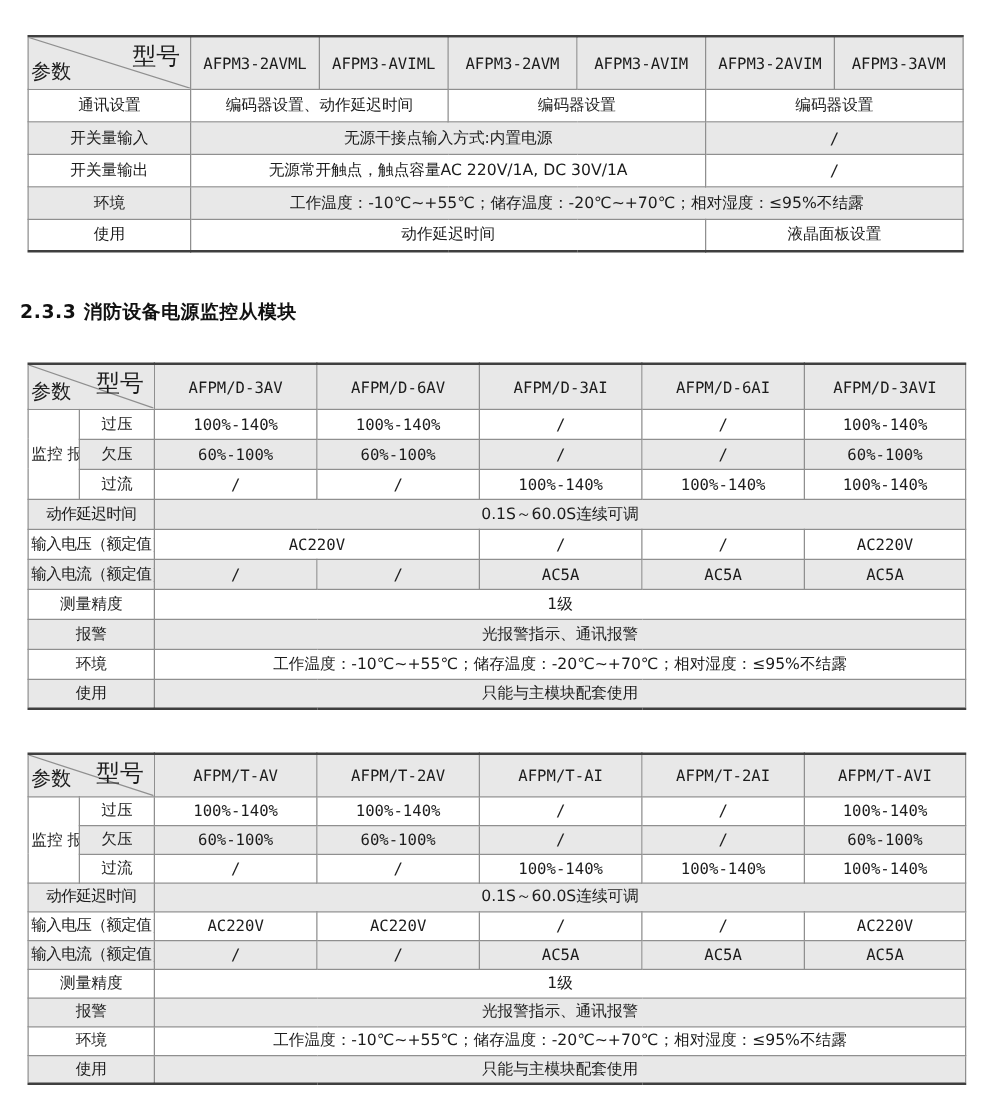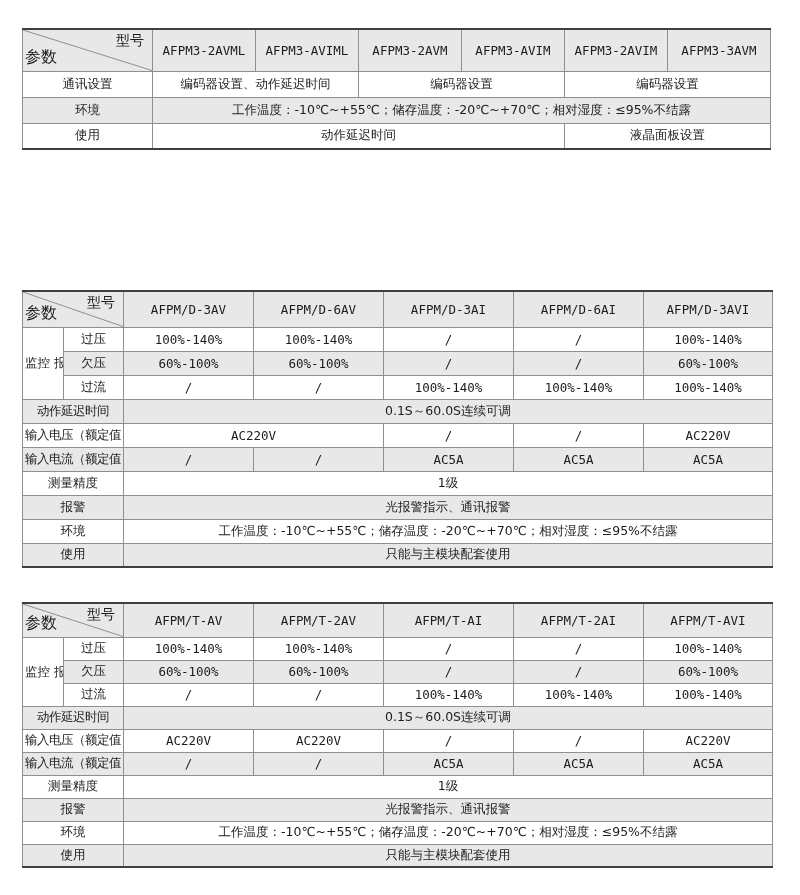--- a/index.html
+++ b/index.html
@@ -19,21 +19,21 @@
   #t1 tr.hdr{height:42px;}
   #t1 tr.w, #t1 tr.g{height:26px;}
   #t2{left:22px;top:290px;width:750px;}
   #t2 tr.hdr{height:36px;}
   #t2 tr.w, #t2 tr.g{height:24px;}
   #t3{left:22px;top:602px;width:750px;}
   #t3 tr.hdr{height:34px;}
   #t3 tr.w, #t3 tr.g{height:23px;}
   td.corner{position:relative;padding:0;}
   .corner svg{position:absolute;left:0;top:0;width:100%;height:100%;display:block;}
-  .corner .tl{position:absolute;top:2px;right:8px;font-size:14px;}
+  .corner .tl{position:absolute;top:2px;right:8px;font-size:19px;}
   .corner .bl{position:absolute;bottom:3px;left:2px;font-size:16px;}
   td.mono{font-family:"DejaVu Sans Mono","Liberation Mono",monospace;font-size:12px;}
   td.lbl{font-size:13px;}
   td.lbl2{font-size:12px;letter-spacing:-0.5px;}
   td.group{background:#ffffff !important;white-space:pre-line;line-height:1.25;font-size:12.5px;}
 </style>
 </head>
 <body>
 
 <div id="page">
@@ -64,31 +64,42 @@
       <td class="mono">AFPM3-2AVIM</td>
       <td class="mono">AFPM3-3AVM</td>
     </tr>
     <tr class="w">
       <td class="lbl">通讯设置</td>
       <td colspan="2">编码器设置、动作延迟时间</td>
       <td colspan="2">编码器设置</td>
       <td colspan="2">编码器设置</td>
     </tr>
     <tr class="g">
+      <td class="lbl">开关量输入</td>
+      <td colspan="4">无源干接点输入方式:内置电源</td>
+      <td colspan="2" class="mono">/</td>
+    </tr>
+    <tr class="w">
+      <td class="lbl">开关量输出</td>
+      <td colspan="4">无源常开触点，触点容量AC 220V/1A, DC 30V/1A</td>
+      <td colspan="2" class="mono">/</td>
+    </tr>
+    <tr class="g">
       <td class="lbl">环境</td>
       <td colspan="6">工作温度：-10℃~+55℃；储存温度：-20℃~+70℃；相对湿度：≤95%不结露</td>
     </tr>
     <tr class="w">
       <td class="lbl">使用</td>
       <td colspan="4">动作延迟时间</td>
       <td colspan="2">液晶面板设置</td>
     </tr>
   </tbody>
     </table>
 
+  <h2 class="sec">2.3.3 消防设备电源监控从模块</h2>
 
   <table class="spec" id="t2">
     <colgroup>
       <col style="width:41px">
         <col style="width:60px">
         <col style="width:130px">
         <col style="width:130px">
       <col style="width:130px">
         <col style="width:130px">
         <col style="width:129px">

